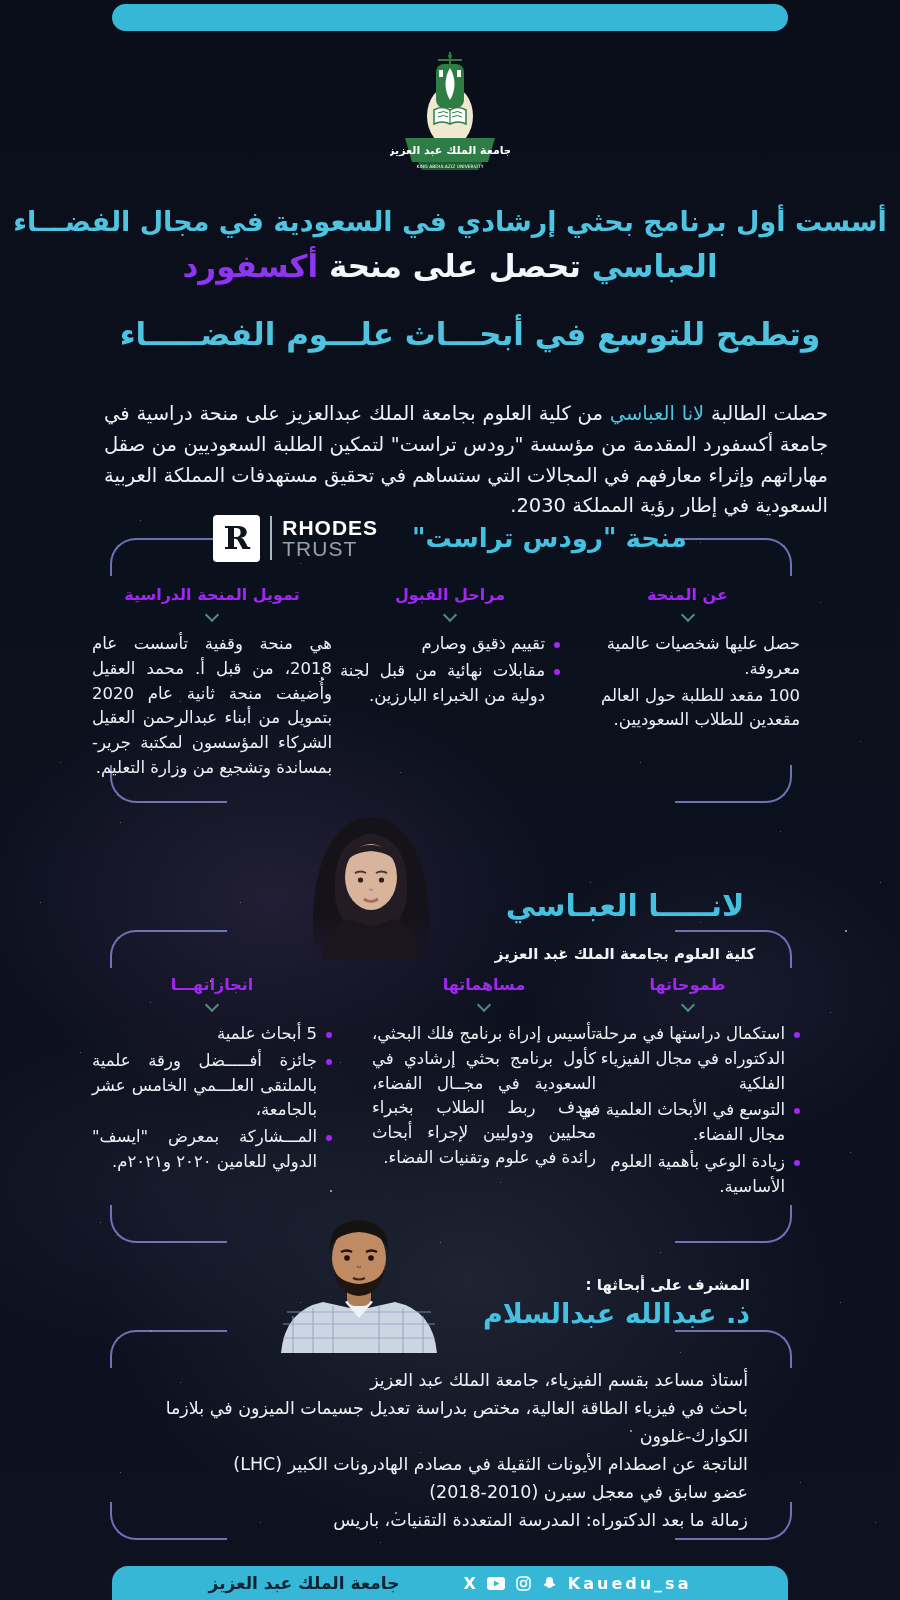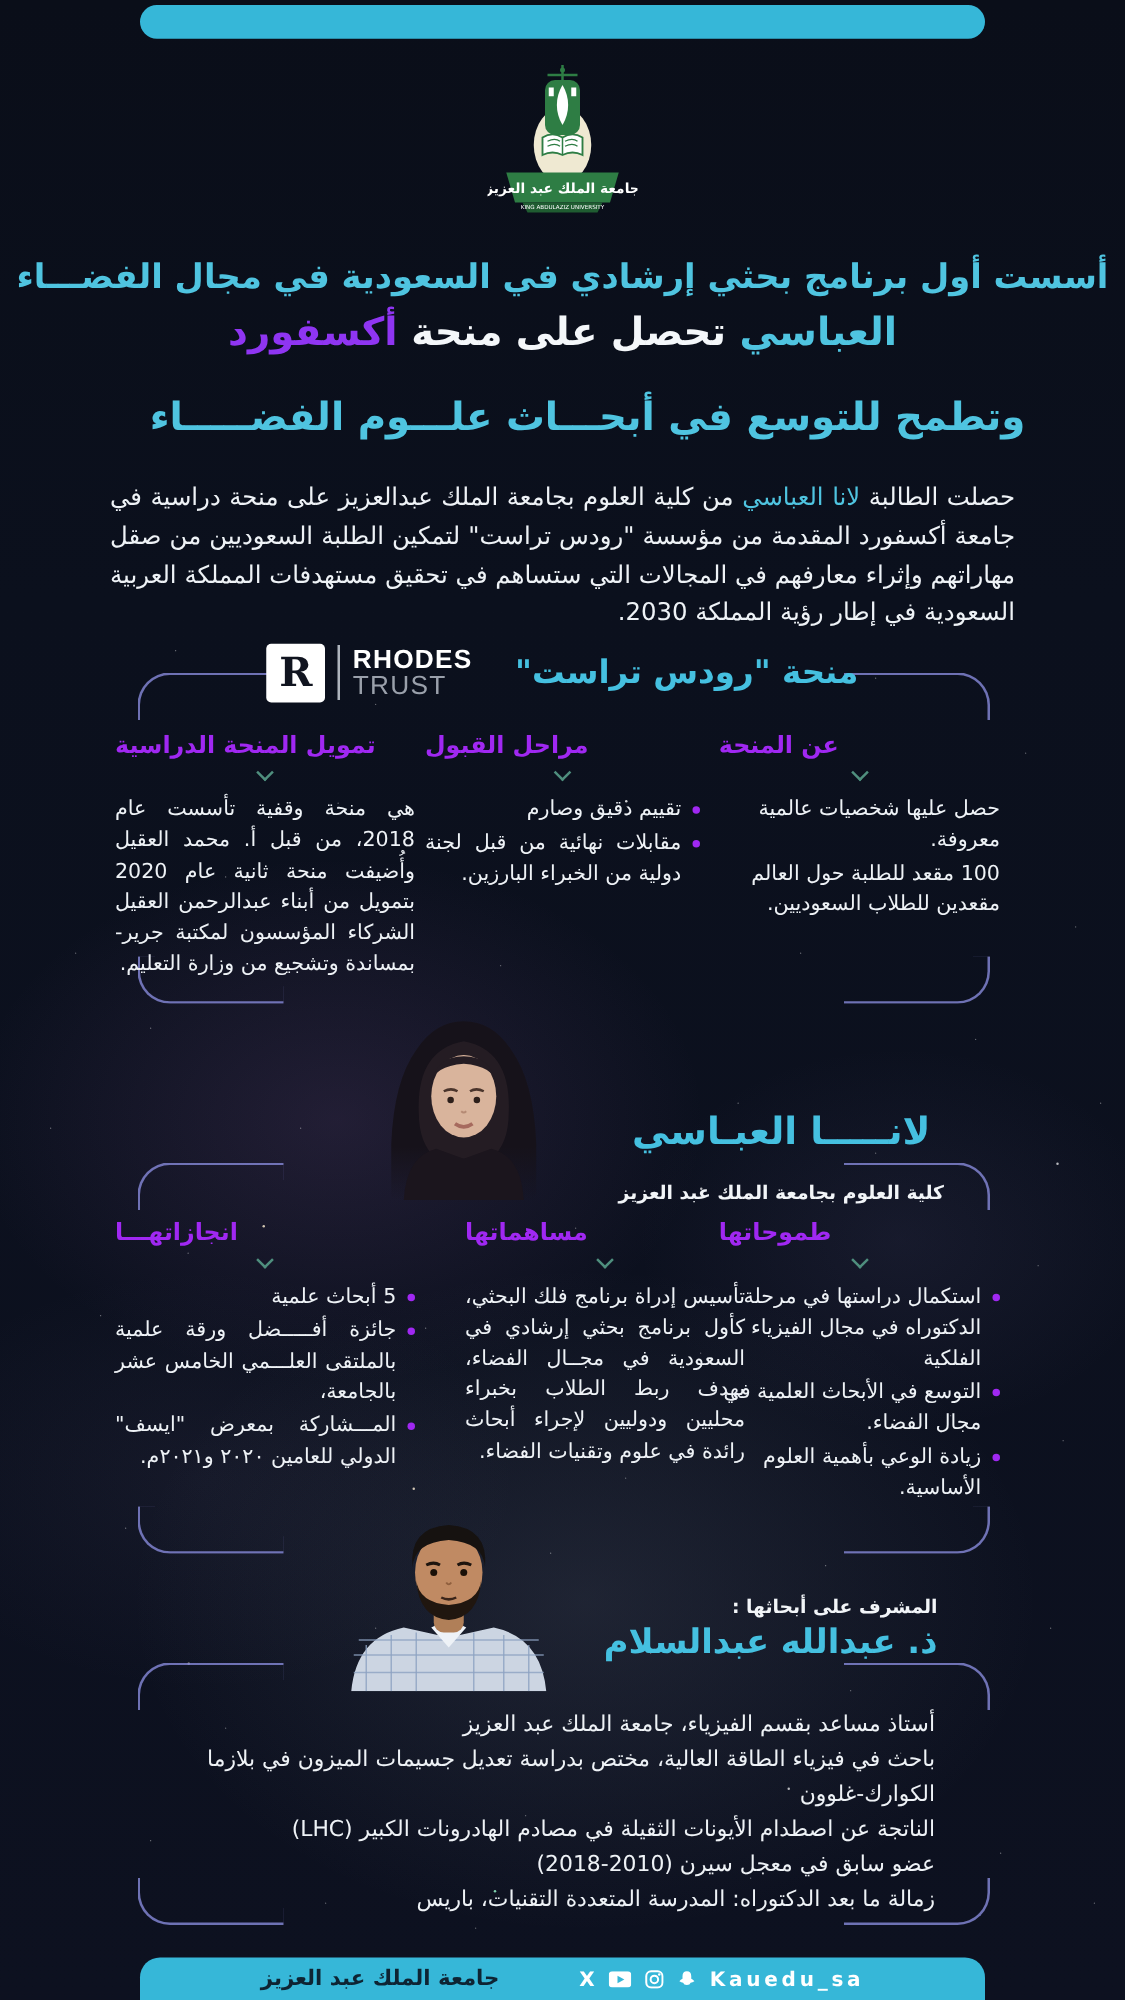--- a/index.html
+++ b/index.html
@@ -56,33 +56,33 @@
 
   .kau-logo{position:absolute;left:390px;top:50px;width:120px;height:128px;}
 
   .hl{position:absolute;left:0;width:900px;text-align:center;direction:rtl;font-weight:bold;}
   .hl1{top:206px;font-size:27px;color:#4fc4e0;}
   .hl2{top:248px;font-size:31px;}
   .hl3{top:316px;font-size:31px;color:#4fc4e0;letter-spacing:.5px;margin-left:20px;}
   .cyan{color:#4fc4e0;} .white{color:#f4f7fa;} .purple{color:#8f35f2;}
 
   .intro{position:absolute;left:88px;top:383px;width:724px;direction:rtl;text-align:justify;
-    font-size:19.5px;line-height:1.58;color:#eef2f6;margin:0;}
+    font-size:19.5px;line-height:1.58;color:#eef2f6;margin:16px;}
 
   .sec-head{position:absolute;left:150px;width:600px;height:60px;display:flex;align-items:center;justify-content:center;gap:34px;direction:rtl;}
   .sec-title{font-size:26px;font-weight:bold;color:#45c0e0;white-space:nowrap;}
   .rhodes-logo{display:flex;align-items:center;gap:10px;direction:ltr;font-family:"Liberation Sans","DejaVu Sans",sans-serif;}
   .r-tile{width:47px;height:47px;background:#fff;border-radius:4px;display:flex;align-items:center;justify-content:center;
     color:#10141f;font-family:"DejaVu Serif","Liberation Serif",serif;font-weight:bold;font-size:32px;}
   .r-div{width:2px;height:44px;background:#aeb4bd;}
   .r-words{line-height:1.02;letter-spacing:1px;font-size:21px;}
   .r-w1{color:#fff;font-weight:bold;} .r-w2{color:#9aa0ab;font-weight:normal;}
 
   .col{position:absolute;direction:rtl;}
-  .col-h{text-align:left;color:#a028f2;font-weight:bold;font-size:19px;}
+  .col-h{text-align:center;color:#a028f2;font-weight:bold;font-size:16px;}
   .chev{width:8px;height:8px;border-left:2px solid #4f8f7e;border-bottom:2px solid #4f8f7e;
     transform:rotate(-45deg);margin:6px auto 12px;}
   .col p{margin:0 0 2px;font-size:16.5px;line-height:1.5;text-align:right;color:#eef2f6;}
   .col p.just{text-align:justify;}
   .li{display:flex;gap:9px;margin-bottom:2px;}
   .dot{flex:0 0 6px;width:6px;height:6px;border-radius:50%;background:#a028f2;margin-top:10px;}
   .li p{margin:0;}
 
   .lana-photo{position:absolute;left:283px;top:795px;width:177px;height:165px;}
   .lana-head{position:absolute;left:460px;top:888px;width:330px;text-align:center;direction:rtl;}

